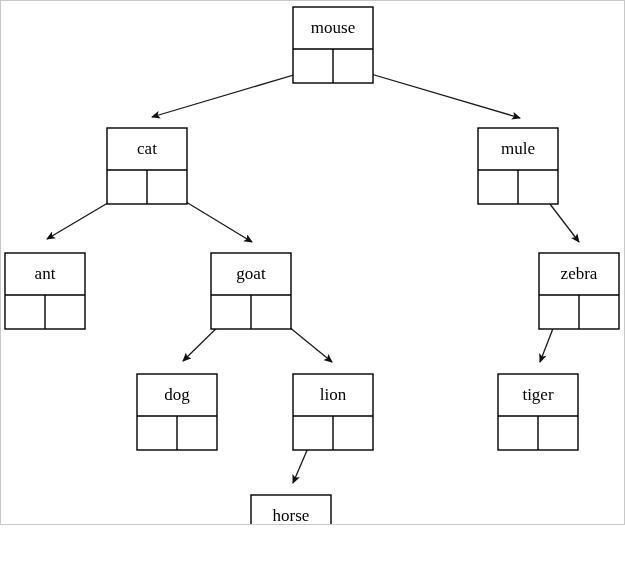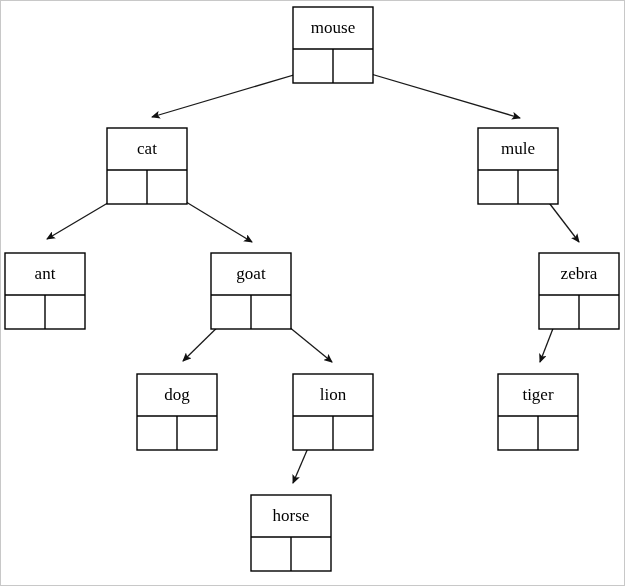--- a/index.html
+++ b/index.html
@@ -6,21 +6,21 @@
     margin: 0;
     padding: 0;
     background: #ffffff;
   }
   body {
     font-family: "Liberation Serif", "DejaVu Serif", serif;
   }
   #canvas {
     position: relative;
     width: 625px;
-    height: 586px;
+    height: 525px;
     background: #ffffff;
     border: 1px solid #c8c8c8;
     box-sizing: border-box;
     overflow: hidden;
   }
   #tree-svg {
     position: absolute;
     left: 0;
     top: 0;
     width: 625px;

